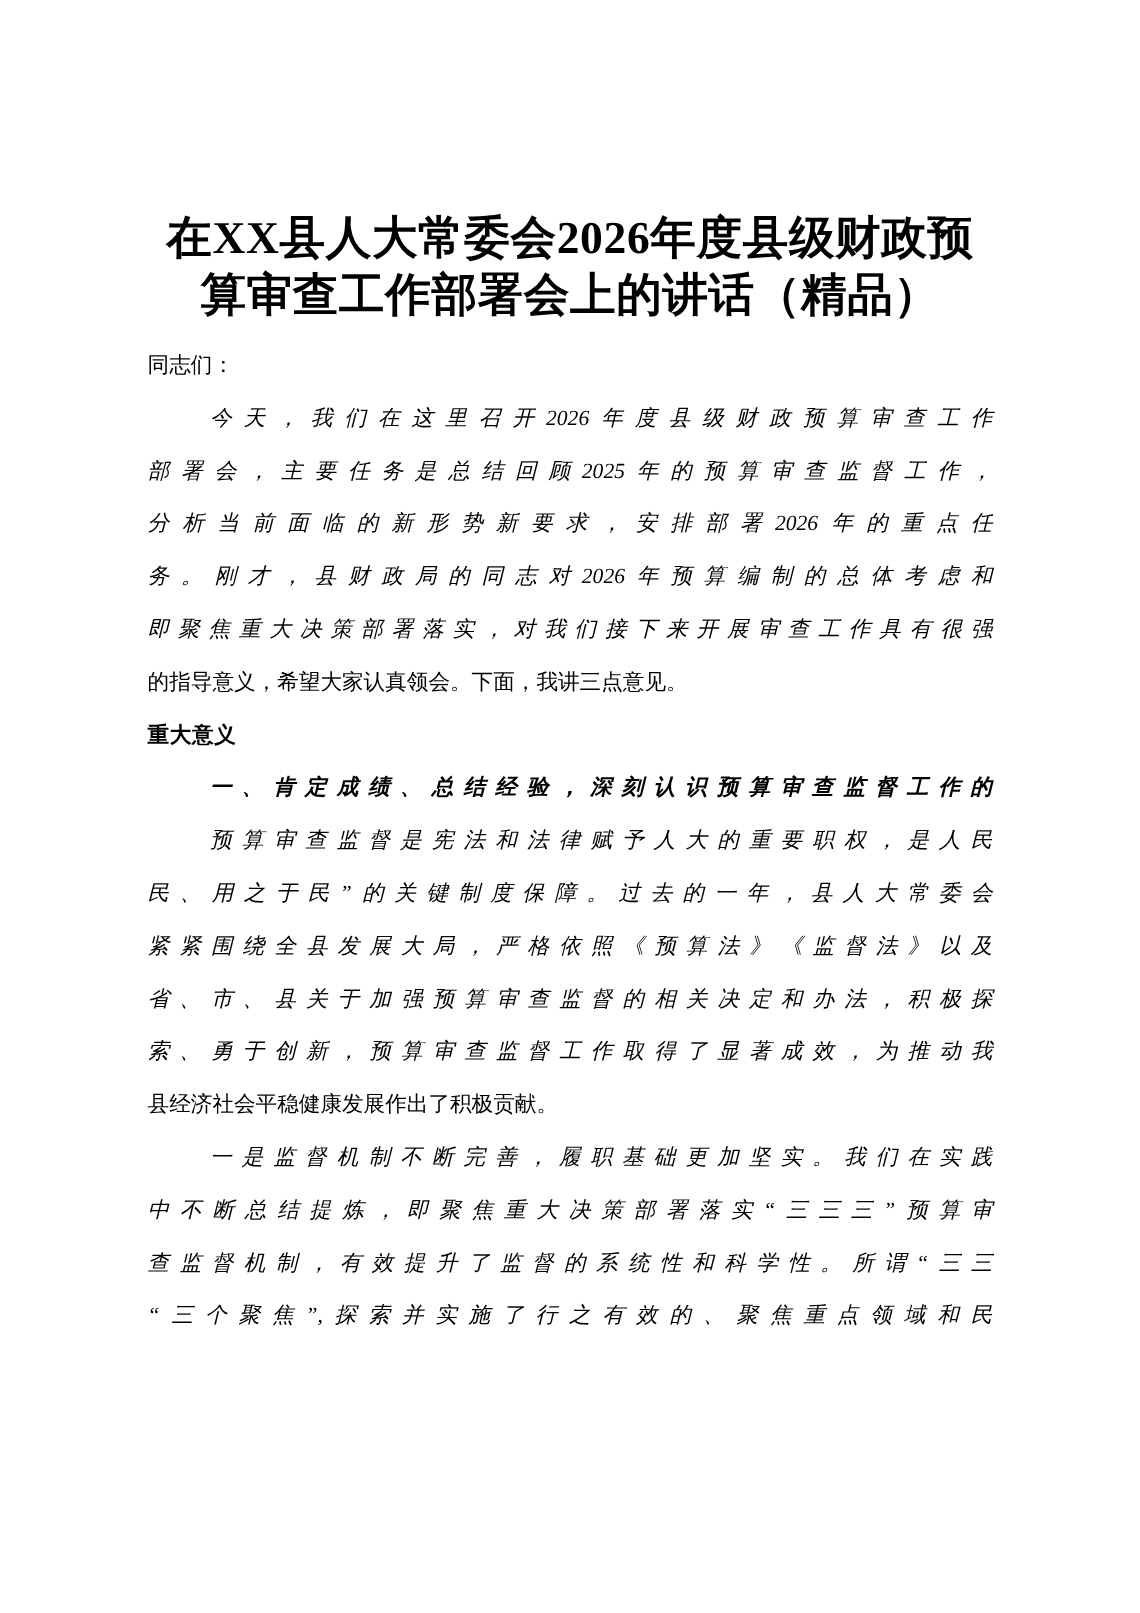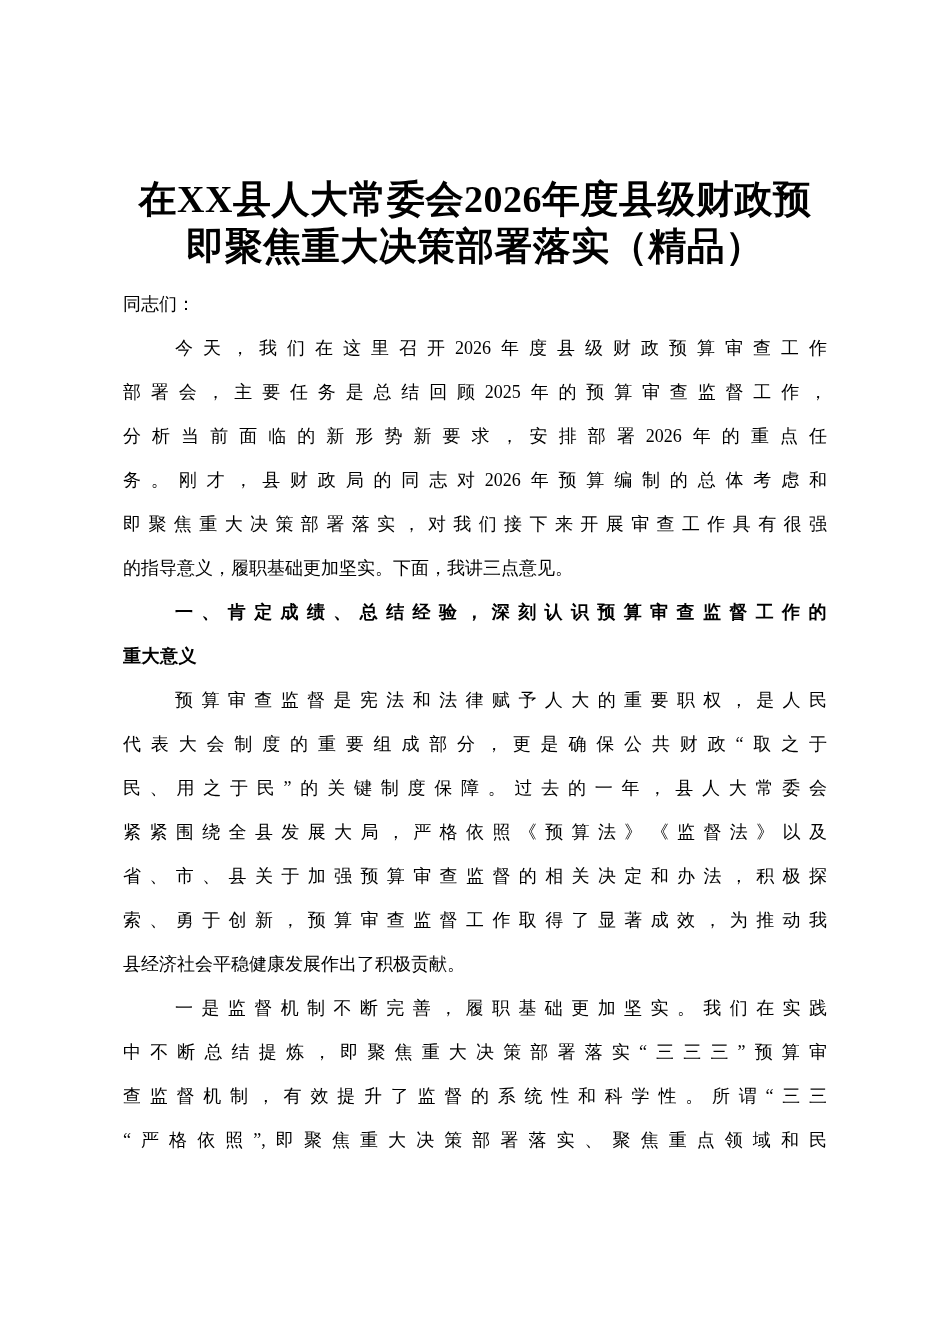--- a/index.html
+++ b/index.html
@@ -38,56 +38,56 @@
     line-height: 44px;
     height: 44px;
     text-align: justify;
     text-align-last: left;
     white-space: nowrap;
     overflow: visible;
   }
   .line.fill {
     white-space: normal;
     text-align-last: justify;
+    font-style: italic;
   }
   .line.indent {
     text-indent: 52px;
   }
   .line.heading {
     font-weight: 700;
     font-family: "Liberation Sans", sans-serif;
     letter-spacing: 0.5px;
   }
 </style>
 </head>
 <body>
 
 <div class="page">
 
   <h1 class="doc-title">
     <span class="title-line">在XX县人大常委会2026年度县级财政预</span>
-    <span class="title-line">即聚焦重大决策部署落实（精品）</span>
+    <span class="title-line">算审查工作部署会上的讲话（精品）</span>
   </h1>
 
   <div class="doc-body">
     <div class="line">同志们：</div>
     <div class="line indent fill">今天，我们在这里召开2026年度县级财政预算审查工作</div>
     <div class="line fill">部署会，主要任务是总结回顾2025年的预算审查监督工作，</div>
     <div class="line fill">分析当前面临的新形势新要求，安排部署2026年的重点任</div>
     <div class="line fill">务。刚才，县财政局的同志对2026年预算编制的总体考虑和</div>
     <div class="line fill">即聚焦重大决策部署落实，对我们接下来开展审查工作具有很强</div>
-    <div class="line">的指导意义，履职基础更加坚实。下面，我讲三点意见。</div>
+    <div class="line">的指导意义，希望大家认真领会。下面，我讲三点意见。</div>
+    <div class="line heading">重大意义</div>
     <div class="line heading indent fill">一、肯定成绩、总结经验，深刻认识预算审查监督工作的</div>
-    <div class="line heading">重大意义</div>
     <div class="line indent fill">预算审查监督是宪法和法律赋予人大的重要职权，是人民</div>
-    <div class="line fill">代表大会制度的重要组成部分，更是确保公共财政“取之于</div>
     <div class="line fill">民、用之于民”的关键制度保障。过去的一年，县人大常委会</div>
     <div class="line fill">紧紧围绕全县发展大局，严格依照《预算法》《监督法》以及</div>
     <div class="line fill">省、市、县关于加强预算审查监督的相关决定和办法，积极探</div>
     <div class="line fill">索、勇于创新，预算审查监督工作取得了显著成效，为推动我</div>
     <div class="line">县经济社会平稳健康发展作出了积极贡献。</div>
     <div class="line indent fill">一是监督机制不断完善，履职基础更加坚实。我们在实践</div>
     <div class="line fill">中不断总结提炼，即聚焦重大决策部署落实“三三三”预算审</div>
     <div class="line fill">查监督机制，有效提升了监督的系统性和科学性。所谓“三三</div>
-    <div class="line fill">“严格依照”,即聚焦重大决策部署落实、聚焦重点领域和民</div>
+    <div class="line fill">“三个聚焦”,探索并实施了行之有效的、聚焦重点领域和民</div>
   </div>
 
 </div>
 
 </body></html>

